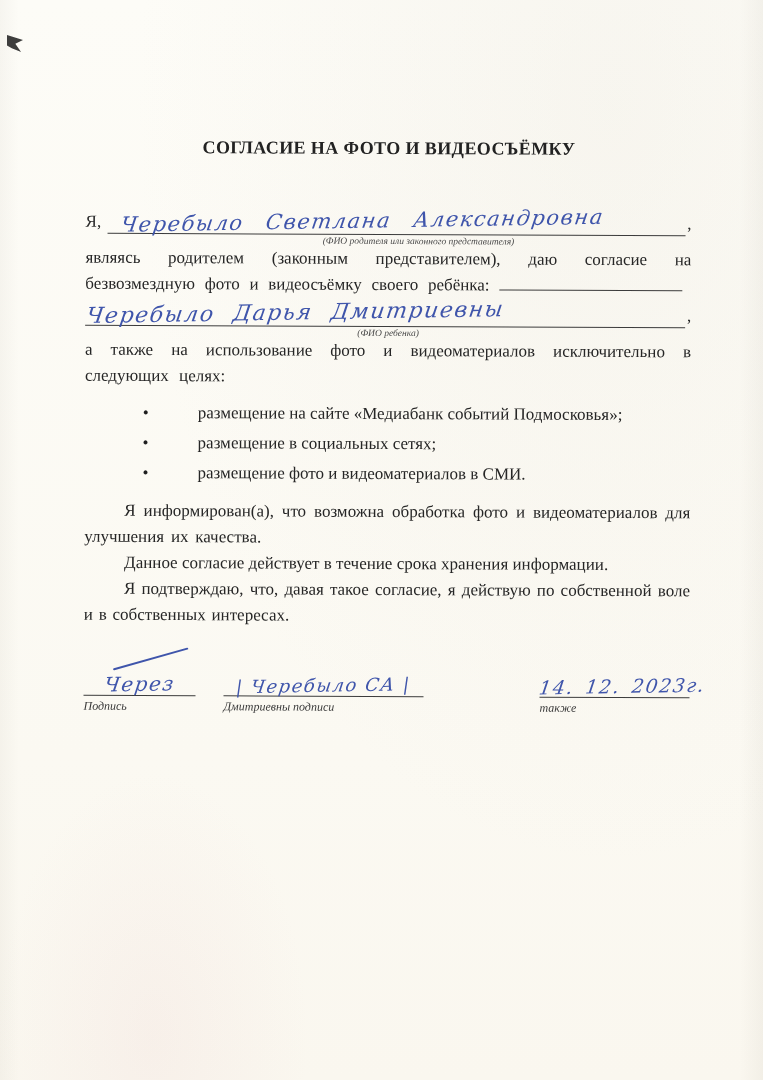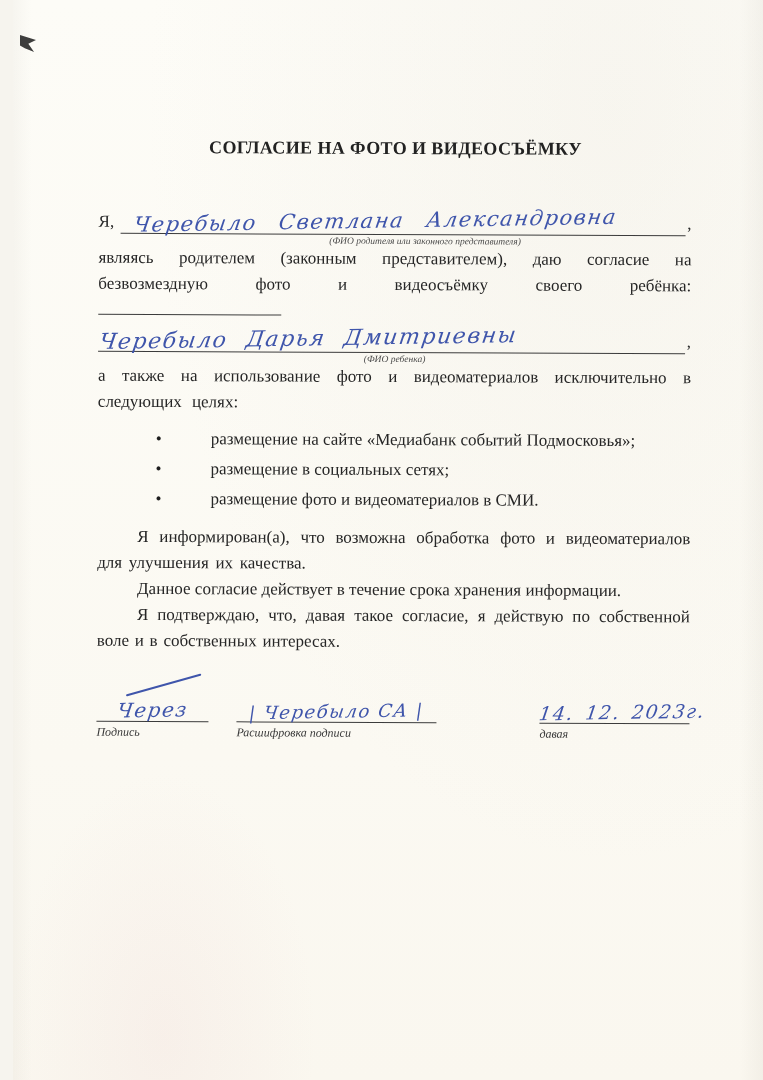--- a/index.html
+++ b/index.html
@@ -8,21 +8,20 @@
     font-family:"Liberation Serif", serif;
     background:#f6f4ee;
   }
   .paper{
     position:absolute;inset:0;
     background:
       radial-gradient(ellipse at 20% 96%, rgba(235,205,205,0.18), transparent 18%),
       radial-gradient(ellipse at 80% 10%, rgba(225,220,208,0.20), transparent 55%),
       linear-gradient(90deg, rgba(120,110,95,0.05), transparent 2.5%, transparent 97%, rgba(120,110,95,0.06)),
       linear-gradient(#fdfcf7, #fbf9f2 70%, #faf7ef);
-    margin-left: 13px;
   }
   .sheet{
     position:absolute;left:85px;right:72px;top:0;
     transform:rotate(0.25deg);
     color:#2c2c2c;
   }
   .corner-mark{
     position:absolute;left:7px;top:35px;width:16px;height:17px;
     background:#1c1c1c;opacity:.85;
     clip-path:polygon(0 0, 100% 30%, 52% 52%, 88% 100%, 30% 78%, 0 62%);
@@ -142,26 +141,26 @@
           <span class="flourish"></span>
           <span class="hw">Через</span>
         </div>
         <div class="sig-label">Подпись</div>
       </div>
 
       <div class="sig-col col-transcript">
         <div class="sig-line">
           <span class="hw">| Черебыло СА |</span>
         </div>
-        <div class="sig-label">Расшифровка подписи</div>
+        <div class="sig-label">Дмитриевны подписи</div>
       </div>
 
       <div class="sig-col col-date">
         <div class="sig-line">
           <span class="hw">14. 12. 2023г.</span>
         </div>
-        <div class="sig-label">давая</div>
+        <div class="sig-label">также</div>
       </div>
 
     </div>
 
   </div>
 </div>
 
 </body></html>

